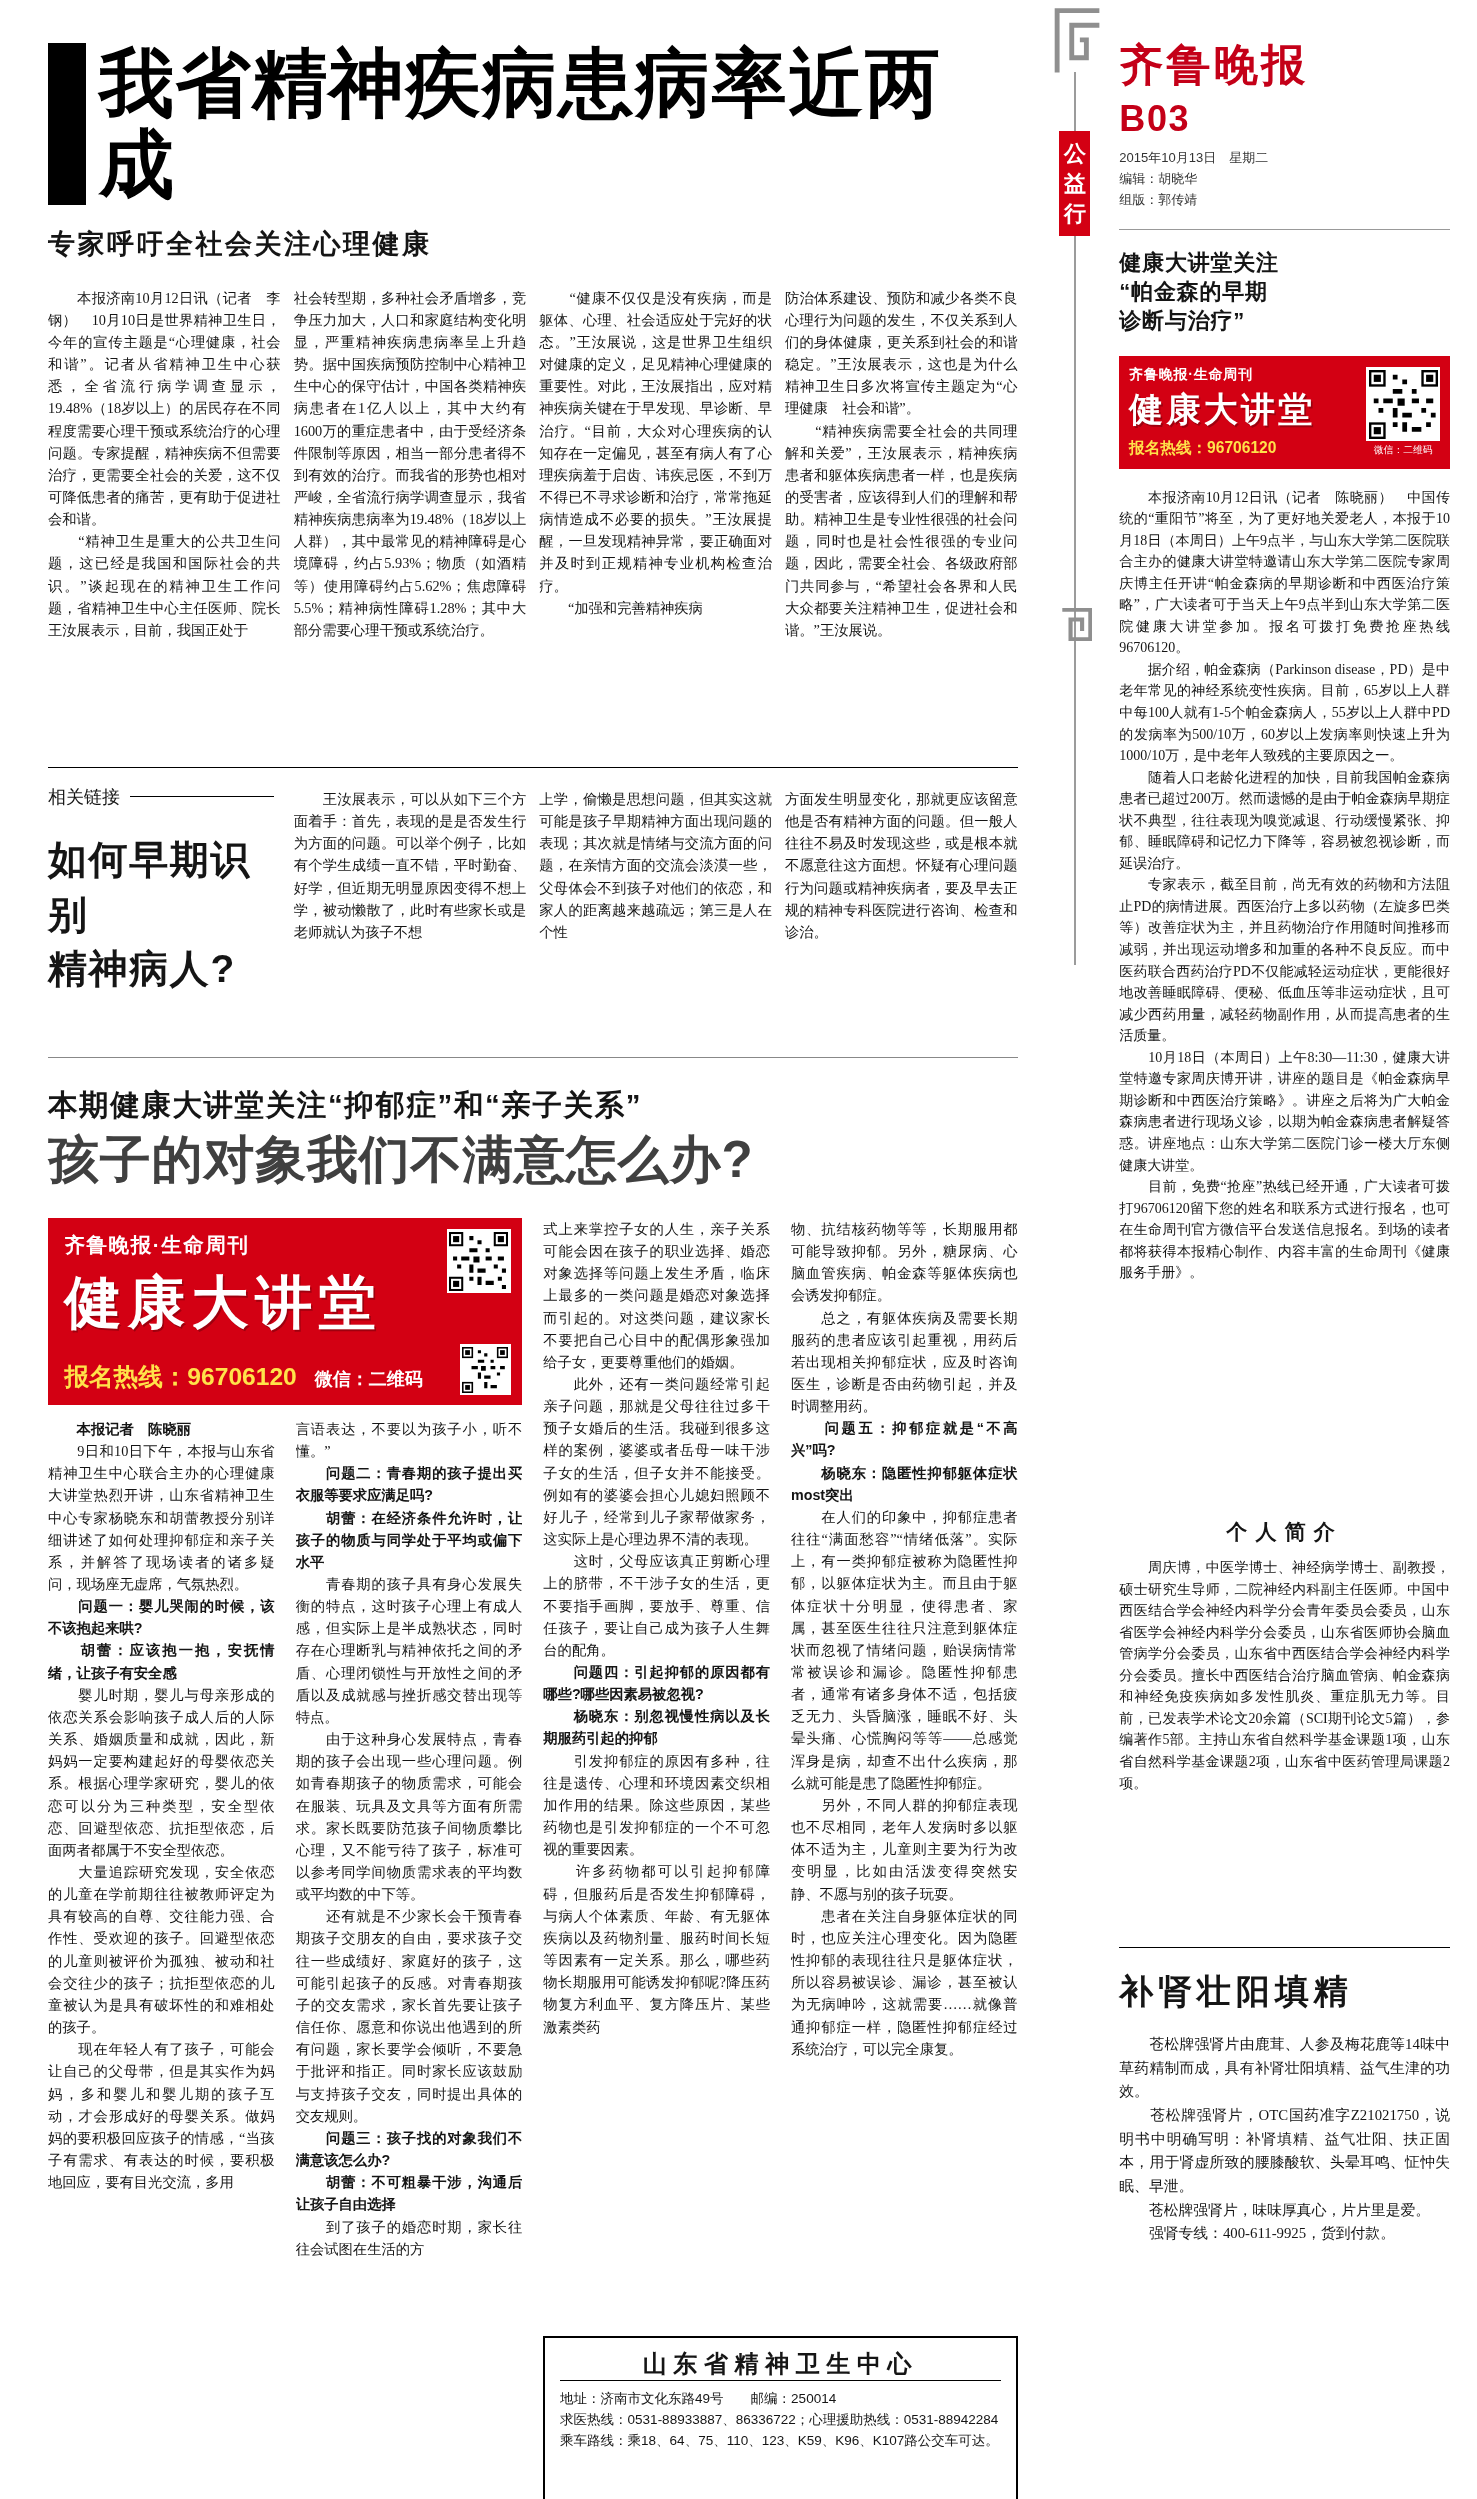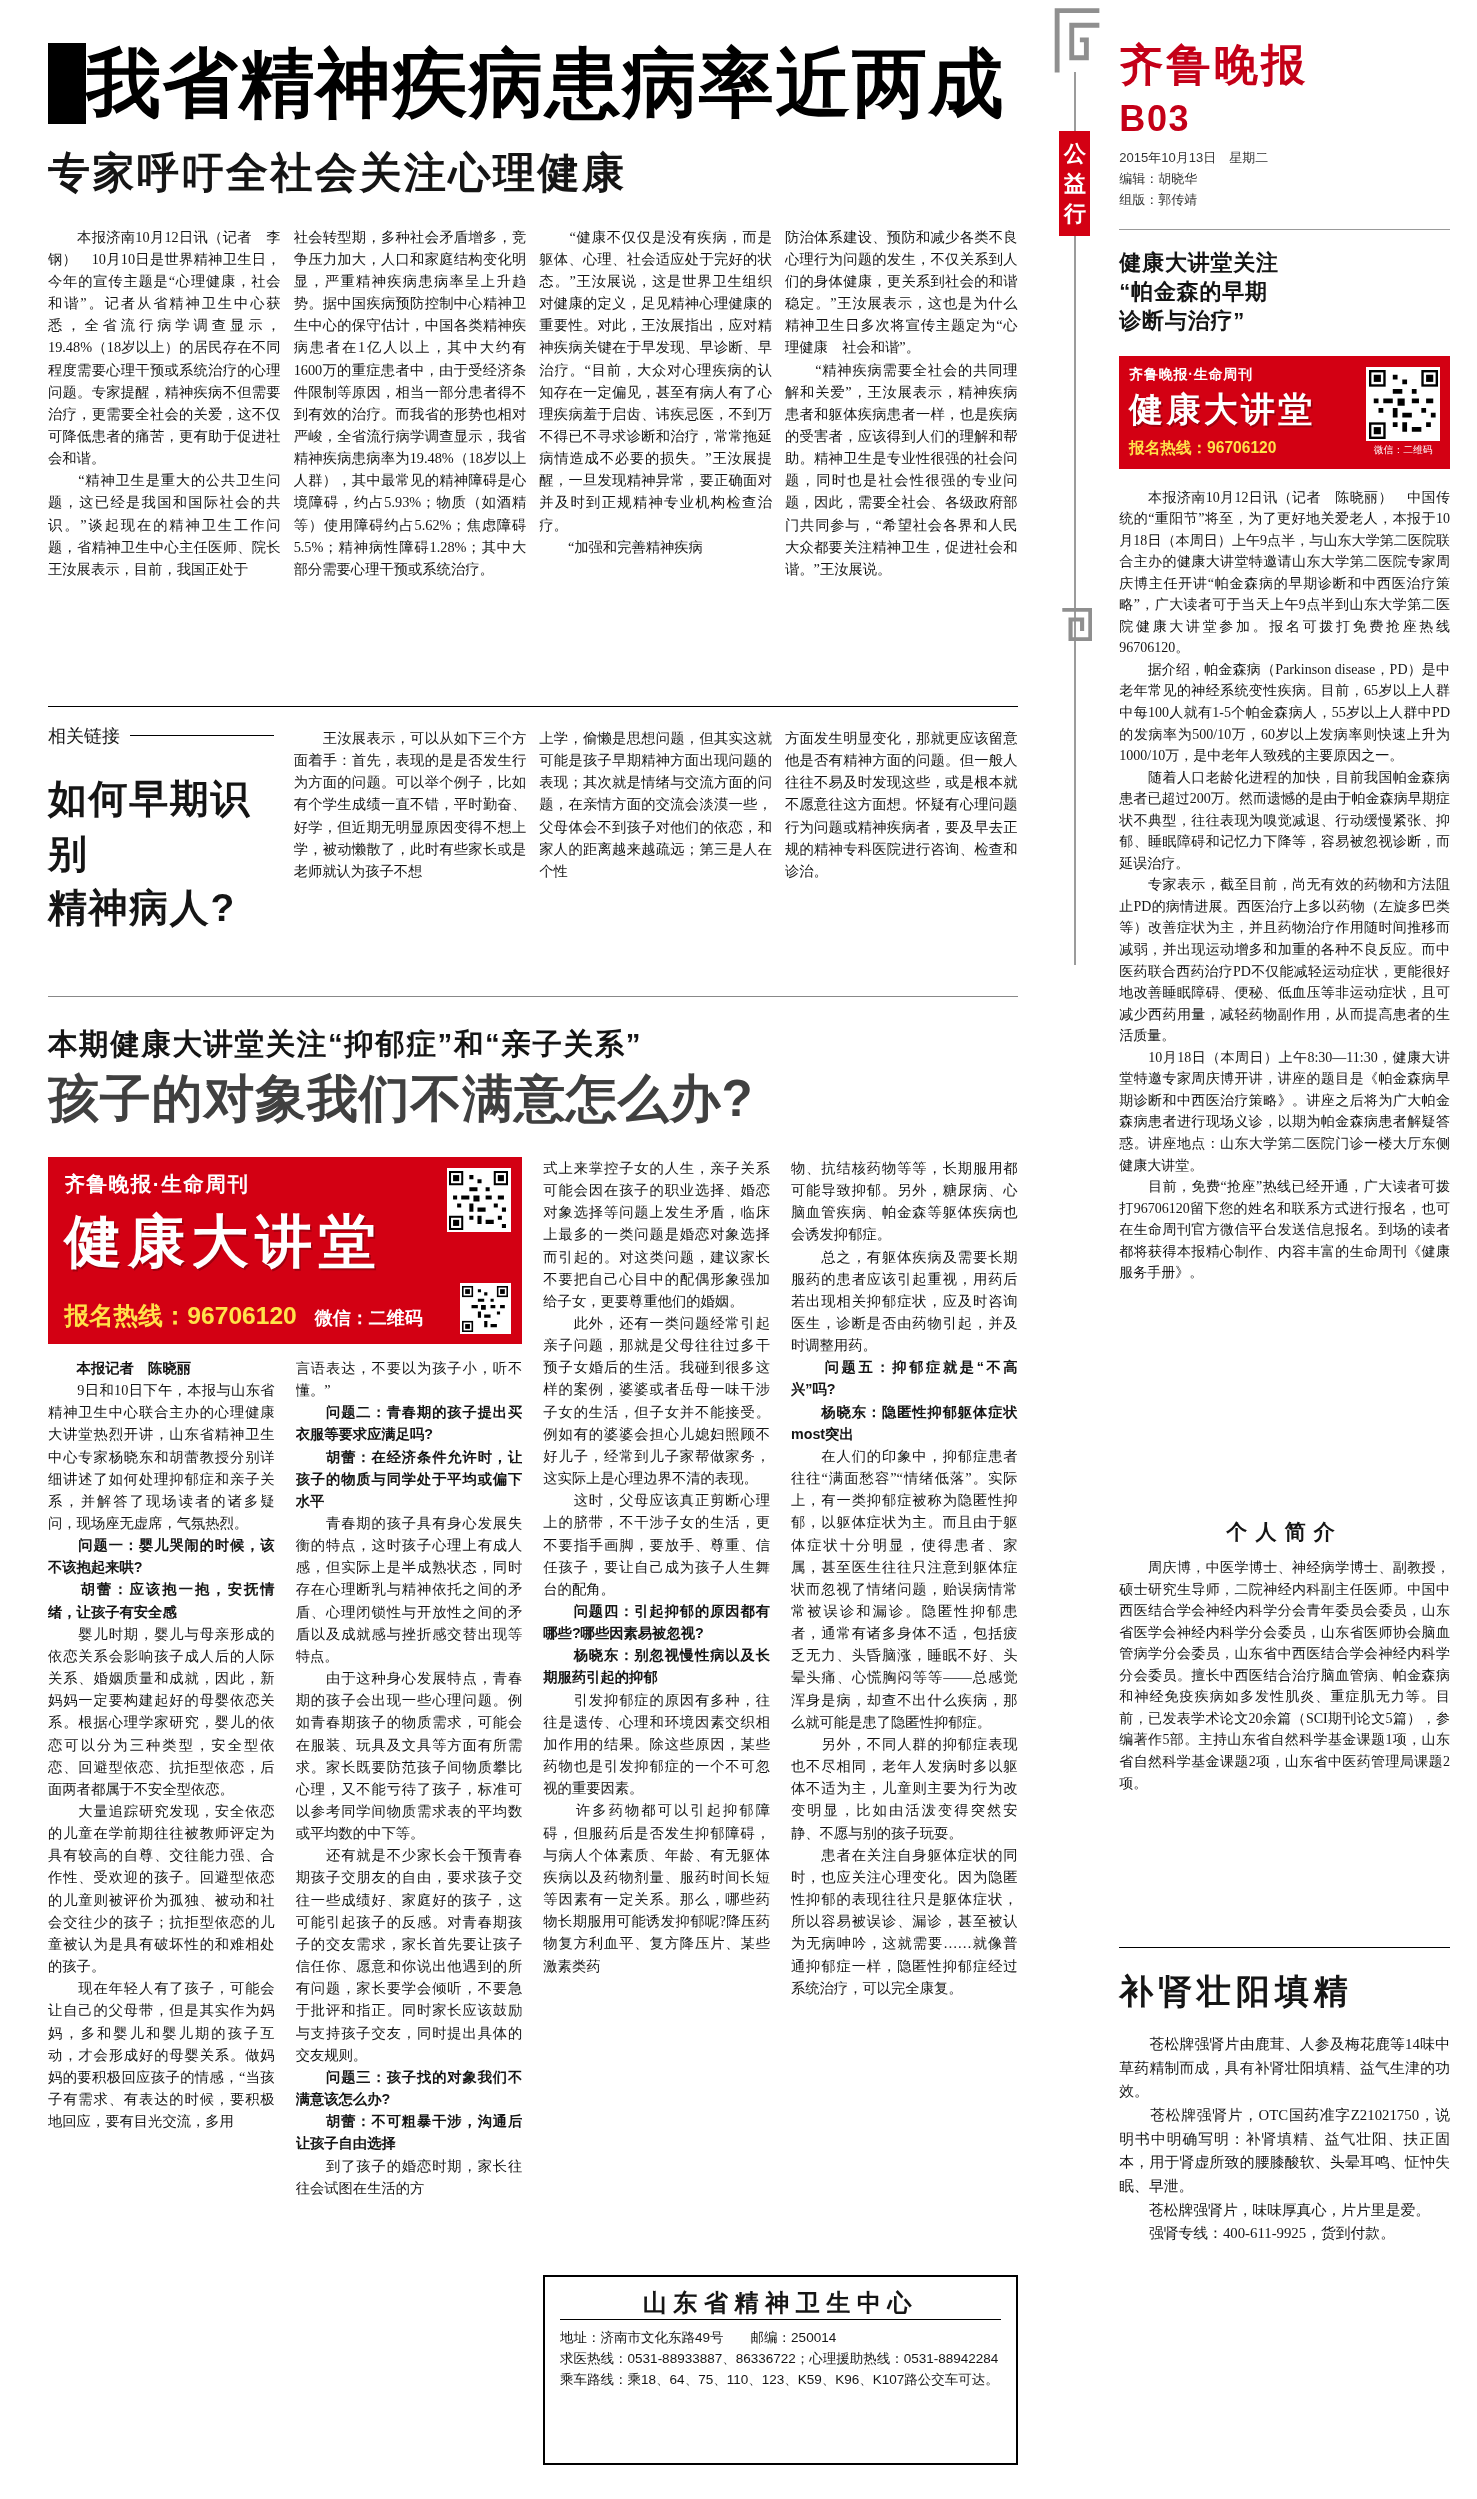--- a/index.html
+++ b/index.html
@@ -3,24 +3,24 @@
 <meta charset="utf-8">
 <style>
   *{margin:0;padding:0;box-sizing:border-box}
   html,body{background:#f2f2f2}
   body{width:1478px;font-family:"Liberation Serif","DejaVu Serif",serif;color:#151515}
   .page{position:relative;width:1478px;height:2500px;background:#fff;overflow:hidden;display:flex}
   .pre{white-space:pre-line}
 
   
   .main{width:1034px;padding:43px 16.4px 16.4px 48px}
-  .headline-row{display:flex;align-items:stretch;}
+  .headline-row{display:flex;align-items:stretch;gap:13px}
   .hl-bar{width:38px;background:#000;flex:0 0 38px}
   .headline{font-family:"Liberation Sans","DejaVu Sans",sans-serif;font-size:75px;font-weight:900;line-height:1.08;letter-spacing:1.6px;color:#000}
-  .subtitle{margin-top:21px;font-family:"Liberation Sans",sans-serif;font-size:42px;font-weight:700;letter-spacing:2.5px}
+  .subtitle{margin-top:21px;font-family:"Liberation Sans",sans-serif;font-size:27px;font-weight:700;letter-spacing:2.5px}
 
   .cols4{display:grid;grid-template-columns:repeat(4,1fr);column-gap:13px}
   .bodytext p{font-size:14.3px;line-height:1.55;text-align:justify}
   .bodytext p.lead{font-family:"Liberation Sans",sans-serif;font-weight:700}
   .a1col{height:456px;overflow:hidden;margin-top:24.6px}
 
   
   .related{margin-top:24.6px;border-top:1.6px solid #000;border-bottom:0.8px solid #888;padding:16.4px 0 21px}
   .rel-head{padding-right:6.6px}
   .rel-tab-row{display:flex;align-items:center;gap:9.8px}

